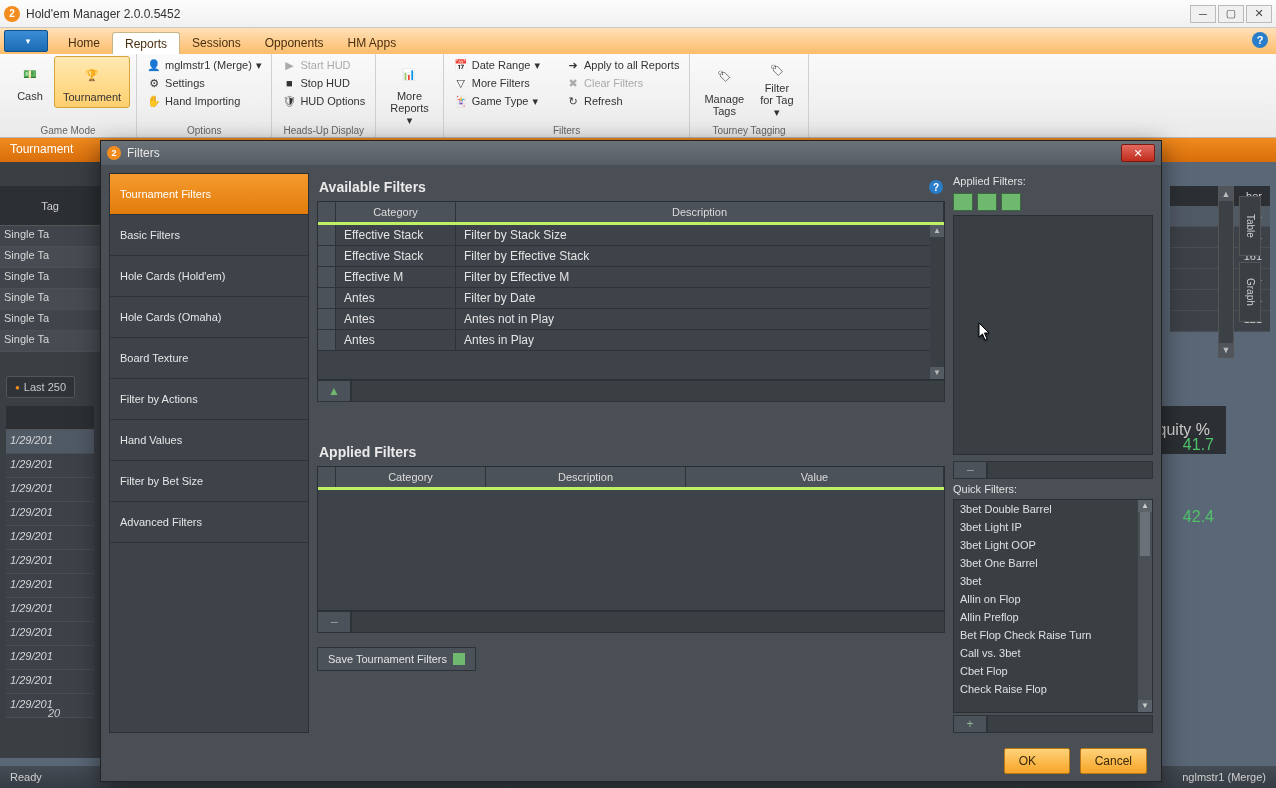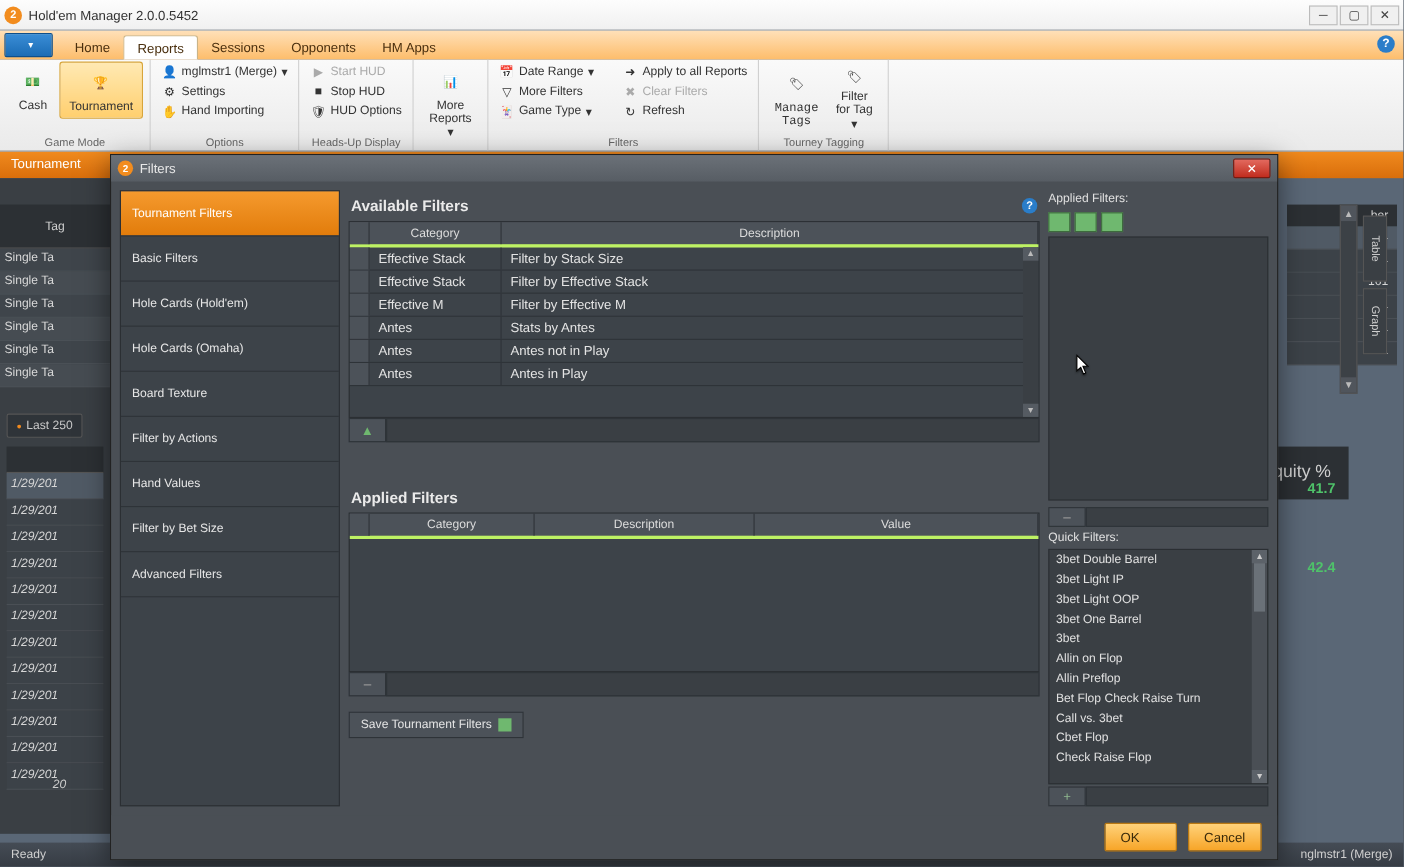--- a/index.html
+++ b/index.html
@@ -45,21 +45,21 @@
 .bg-dates .num{position:absolute;left:42px;bottom:-1px;color:#ccc;font-size:11px;}
 .bg-right{position:absolute;right:6px;top:186px;width:100px;}
 .bg-right-head{background:#2c3034;color:#cfcfcf;font-size:11px;text-align:right;padding:4px 8px;}
 .bg-right-row{background:#3c4248;color:#d6d6d6;font-size:11px;text-align:right;padding:2px 8px;border-bottom:1px solid #4a4f55;height:21px;}
 .bg-right-row.sel{background:#505a65;}
 .bg-scroll{position:absolute;right:42px;top:186px;width:16px;height:172px;background:#3c4146;border:1px solid #555;}
 .bg-scroll .arr{height:14px;background:#50555c;color:#bbb;font-size:9px;text-align:center;line-height:14px;}
 .sidetab{position:absolute;right:15px;width:22px;height:60px;background:#3a3f44;border:1px solid #555;color:#cfcfcf;font-size:10px;writing-mode:vertical-rl;text-align:center;display:flex;align-items:center;justify-content:center;cursor:pointer;}
 .statstab{position:absolute;left:14px;top:186px;width:20px;height:50px;background:#3a3f44;border:1px solid #555;color:#cfcfcf;font-size:10px;writing-mode:vertical-rl;display:flex;align-items:center;justify-content:center;}
 .bg-eq{position:absolute;right:50px;top:406px;color:#cfcfcf;background:#2c3034;font-size:16px;padding:15px 16px;}
-.bg-eqv{position:absolute;right:62px;font-size:13px;font-weight:bold;}
+.bg-eqv{position:absolute;right:62px;font-size:16px;}
 .g1{color:#4fc36a;} .g2{color:#4fc36a;}
 .statusbar{position:absolute;bottom:0;left:0;right:0;height:22px;background:linear-gradient(#454c55,#363c44);color:#d0d0d0;font-size:11px;display:flex;align-items:center;padding:0 10px;}
 .statusbar .r{margin-left:auto;}
 
 
 .dialog{position:absolute;left:100px;top:140px;width:1062px;height:642px;background:#4a4f55;border:1px solid #222;box-shadow:0 6px 24px rgba(0,0,0,.5);display:flex;flex-direction:column;}
 .dlg-title{height:24px;background:linear-gradient(#6b7178,#575d64);display:flex;align-items:center;padding:0 6px;color:#e8e8e8;font-size:12px;}
 .dlg-title .logo{width:14px;height:14px;border-radius:50%;background:#f28c1e;color:#fff;font-size:9px;font-weight:bold;display:flex;align-items:center;justify-content:center;margin-right:6px;}
 .dlg-title .close{margin-left:auto;width:34px;height:18px;background:linear-gradient(#e36a5f,#c12c1e);border:1px solid #7a1a10;border-radius:2px;color:#fff;font-size:11px;display:flex;align-items:center;justify-content:center;cursor:pointer;}
 .dlg-body{flex:1;display:flex;padding:8px;gap:8px;overflow:hidden;}
@@ -205,21 +205,21 @@
             <span class="sico">↻</span>
             <span>Refresh</span>
           </div>
       </div>
     </div>
     <div class="grplabel">Filters</div>
   </div>
   <div class="ribgroup" style="flex-direction:row;padding-bottom:14px;">
     <div class="bigbtn">
       <div class="ico">🏷</div>
-      <span style="white-space:pre;text-align:center;font-family:Liberation Mono, monospace;">Manage
+      <span style="white-space:pre;text-align:center;">Manage
 Tags</span>
     </div>
     <div class="bigbtn">
       <div class="ico">🏷</div>
       <span style="white-space:pre;text-align:center;">Filter
 for Tag</span> ▾
     </div>
     <div class="grplabel">Tourney Tagging</div>
   </div>
 </div>
@@ -330,21 +330,21 @@
               <div class="gc c2">Filter by Effective Stack</div>
             </div>
             <div class="grow">
               <div class="corner"></div>
               <div class="gc c1">Effective M</div>
               <div class="gc c2">Filter by Effective M</div>
             </div>
             <div class="grow">
               <div class="corner"></div>
               <div class="gc c1">Antes</div>
-              <div class="gc c2">Stats by Antes</div>
+              <div class="gc c2">Filter by Date</div>
             </div>
             <div class="grow">
               <div class="corner"></div>
               <div class="gc c1">Antes</div>
               <div class="gc c2">Antes not in Play</div>
             </div>
             <div class="grow">
               <div class="corner"></div>
               <div class="gc c1">Antes</div>
               <div class="gc c2">Antes in Play</div>

